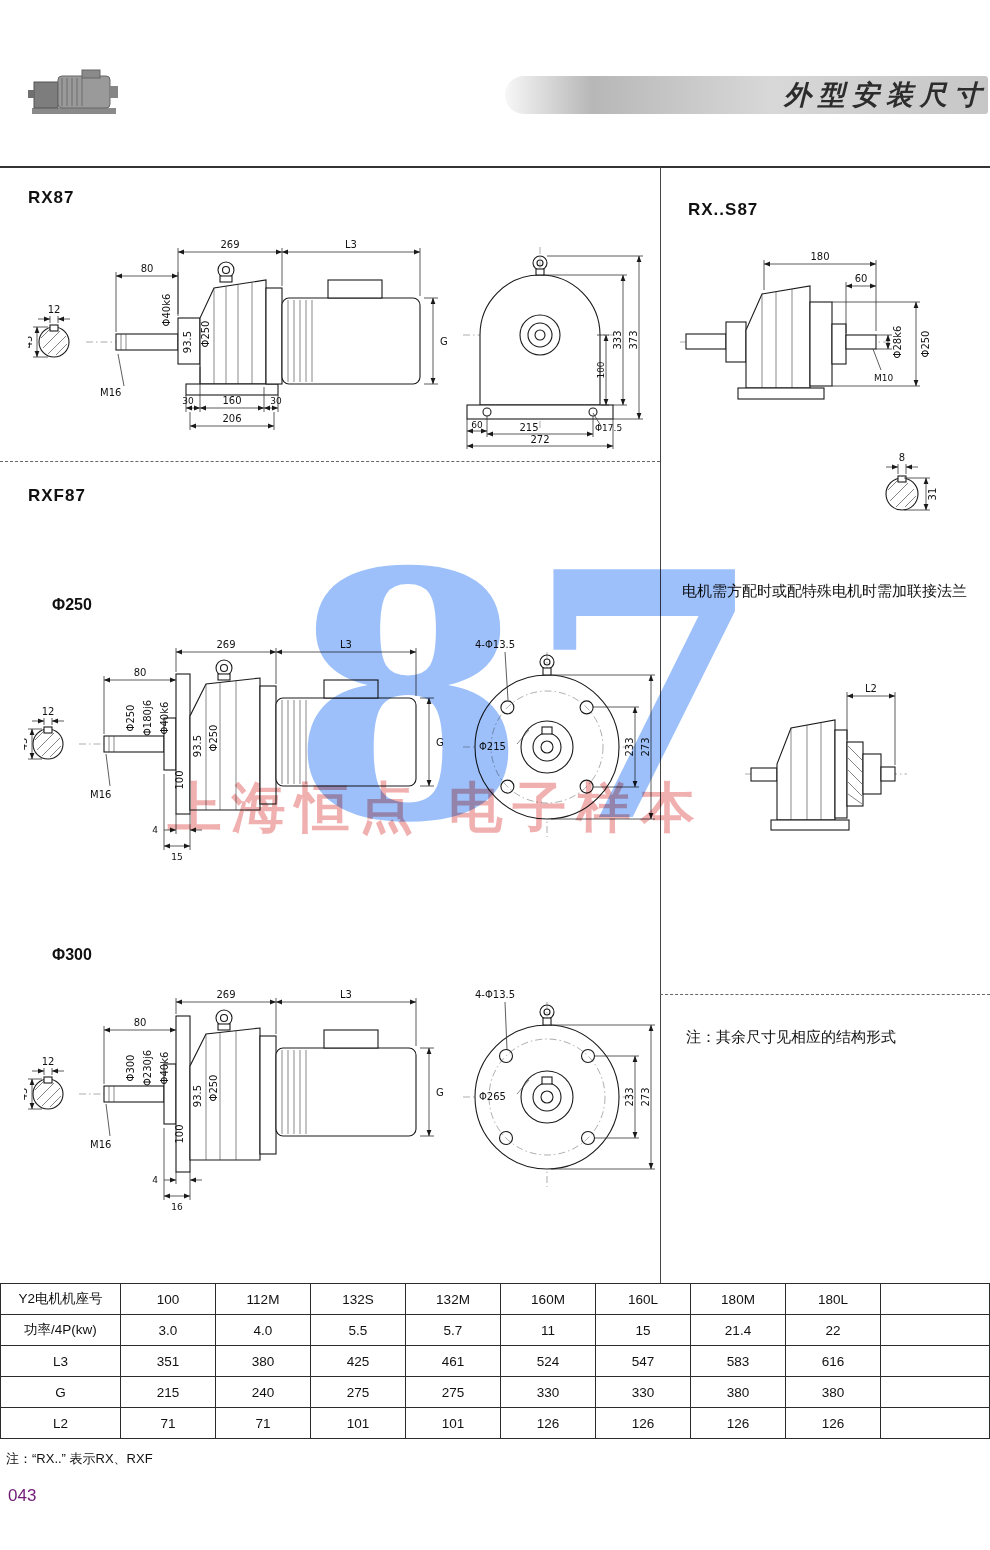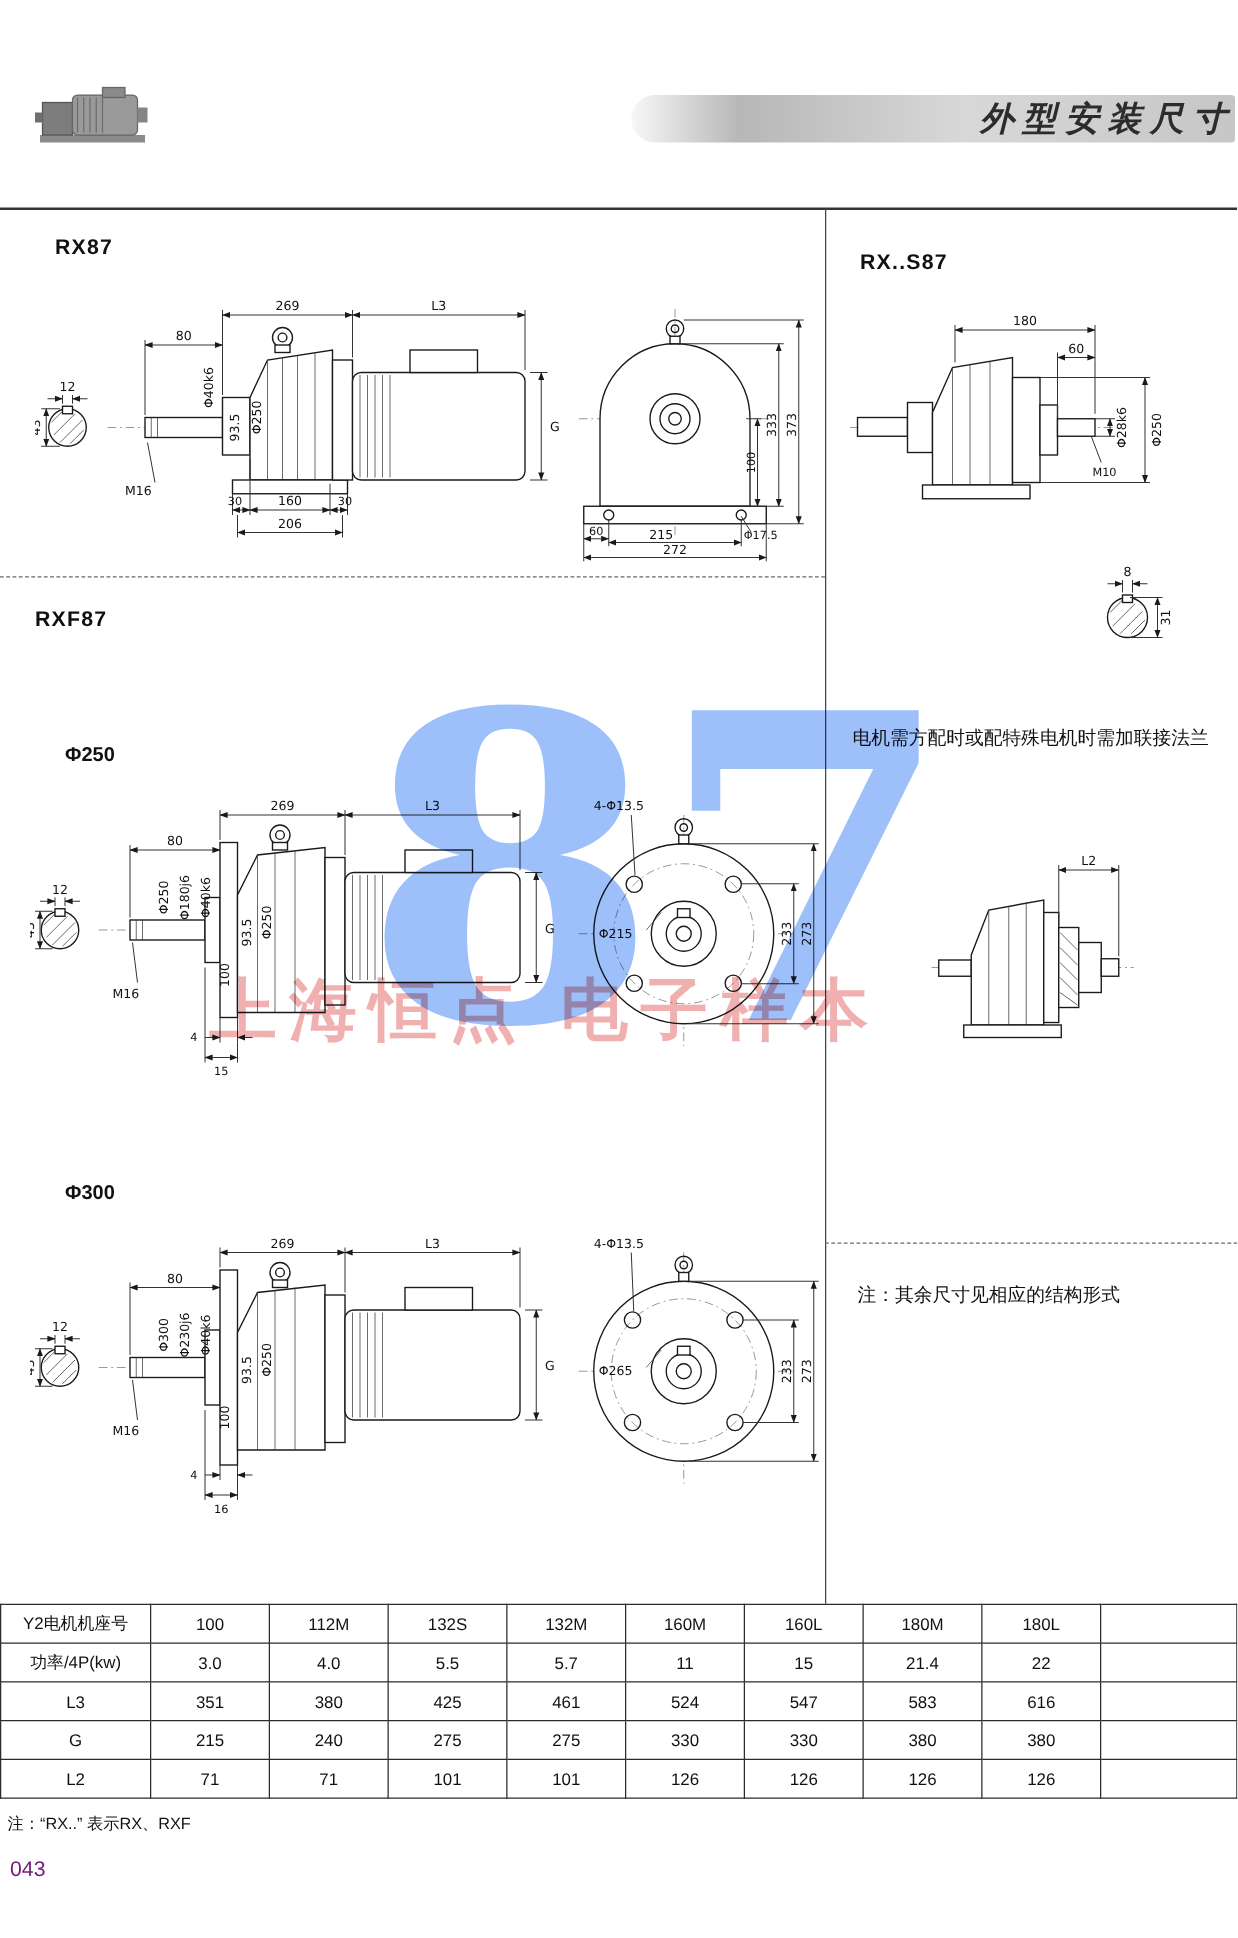--- a/index.html
+++ b/index.html
@@ -55,21 +55,21 @@
   </div>
 
   <div class="abs rule-top"></div>
   <div class="abs rule-vert"></div>
   <div class="abs rule-dash-left"></div>
   <div class="abs rule-dash-right"></div>
 
   <div class="abs wm-87">87</div>
   <div class="abs wm-red">上海恒点 电子样本</div>
 
-  <div class="abs sec-title" style="left:44px;top:188px">RX87</div>
+  <div class="abs sec-title" style="left:28px;top:188px">RX87</div>
   <div class="abs sec-title" style="left:688px;top:200px">RX..S87</div>
   <div class="abs sec-title" style="left:28px;top:486px">RXF87</div>
   <div class="abs sub-title" style="left:52px;top:596px">Φ250</div>
   <div class="abs sub-title" style="left:52px;top:946px">Φ300</div>
 
   <div class="abs note" style="left:682px;top:580px;width:300px">电机需方配时或配特殊电机时需加联接法兰</div>
   <div class="abs note" style="left:686px;top:1026px;width:290px">注：其余尺寸见相应的结构形式</div>
 
   <svg class="abs" style="left:28px;top:222px" width="430" height="235" viewBox="0 0 430 235">
     <defs>

